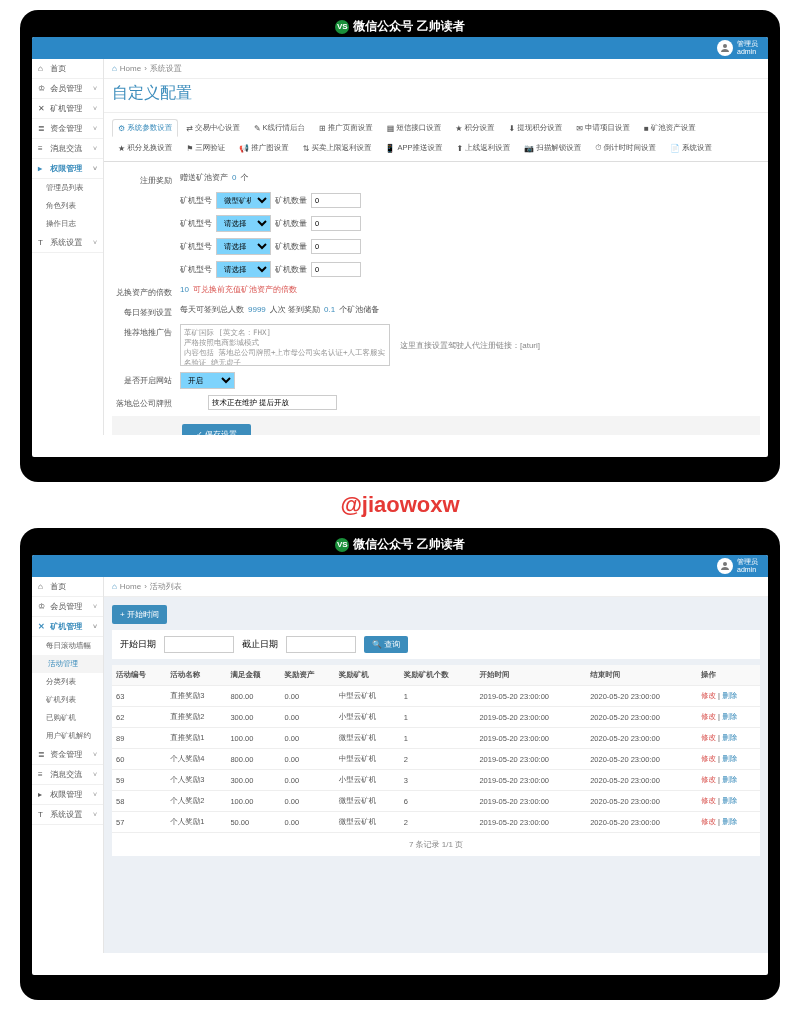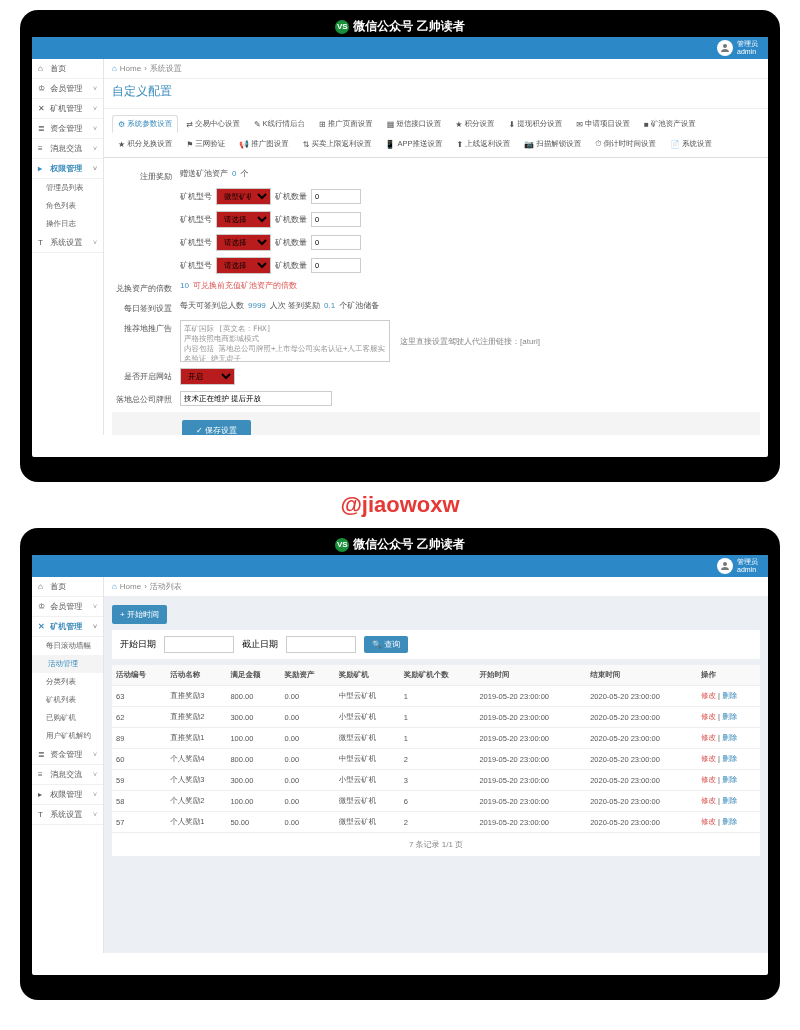--- a/index.html
+++ b/index.html
@@ -19,33 +19,33 @@
     .sidebar { width: 72px; background: #fff; border-right: 1px solid #e5e5e5; overflow:hidden; }
     .side-item { padding: 4px 6px; font-size: 8px; color: #555; display:flex; align-items:center; justify-content:space-between; border-bottom:1px solid #f0f0f0; cursor:pointer; }
     .side-item.active { color: #3c8dbc; font-weight:bold; }
     .side-item .ico { width:10px; display:inline-block; }
     .side-sub { padding: 4px 6px 4px 14px; font-size:7.5px; color:#666; cursor:pointer; }
     .side-sub.active { color:#3c8dbc; background:#f4f4f4;padding-left:16px; }
     .main { flex: 1; background: #ecf0f5; padding: 0; overflow:auto; }
     .breadcrumb { background:#fff; padding:4px 8px; font-size:8px; color:#888; border-bottom:1px solid #eee; display:flex; align-items:center; gap:3px; }
     .breadcrumb .home-ico { color:#3c8dbc; }
     .content { padding: 8px; }
-    .page-title { color:#3c8dbc; font-size:12px; padding:4px 8px 8px; background:#fff; border-bottom:1px solid #eee; }
+    .page-title { color:#3c8dbc; font-size:16px; padding:4px 8px 8px; background:#fff; border-bottom:1px solid #eee; }
     .tabs-box { background:#fff; padding:6px 8px 4px; border-bottom:1px solid #ddd; display:flex; flex-wrap:wrap; gap:2px; }
     .tab { padding:3px 5px; font-size:7.5px; color:#555; border:1px solid transparent; cursor:pointer; display:flex; align-items:center; gap:2px; }
     .tab.active { border:1px solid #ddd; border-bottom:1px solid #fff; border-radius:3px 3px 0 0; color:#3c8dbc; }
     .tab .ti { font-size:8px; }
     .form-area { background:#fff; padding:10px 8px; }
     .form-row { display:flex; align-items:flex-start; gap:8px; margin-bottom:6px; }
     .form-label { width:60px; text-align:right; font-size:8px; color:#555; padding-top:3px; }
     .form-val { font-size:8px; color:#555; display:flex; align-items:center; gap:4px; flex-wrap:wrap; }
     .form-val .red { color:#d9534f; }
     .form-val .blue { color:#3c8dbc; }
     .mini-input { border:1px solid #ccc; padding:2px 3px; font-size:7.5px; width:50px; }
-    .mini-select { border:1px solid #ccc; padding:2px 3px; font-size:7.5px; width:55px; background:#b91c1c; }
+    .mini-select { border:1px solid #ccc; padding:2px 3px; font-size:7.5px; width:55px; background:#7dd3fc; }
     .textarea { border:1px solid #ccc; padding:3px; font-size:7.5px; width:210px; height:42px; resize:none; color:#999; }
     .btn-save { background:#3c8dbc; color:#fff; border:none; padding:5px 14px; font-size:8px; border-radius:2px; cursor:pointer; display:flex; align-items:center; gap:3px; }
     .btn-save-wrap { background:#f4f4f4; padding:8px 70px; margin-top:6px; }
     .apple-logo { text-align:center; color:#888; font-size:12px; margin-top:3px; }
     .watermark { text-align:center; color:#e53935; font-size:22px; font-weight:bold; margin:6px 0; }
     .btn-add { background:#3c8dbc; color:#fff; border:none; padding:4px 8px; font-size:8px; border-radius:2px; cursor:pointer; }
     .filter-bar { background:#fff; padding:6px 8px; margin-top:6px; display:flex; gap:8px; align-items:center; }
     .filter-input { border:1px solid #ccc; padding:3px 4px; font-size:8px; width:70px; }
     .btn-search { background:#3c8dbc; color:#fff; border:none; padding:3px 8px; font-size:8px; border-radius:2px; cursor:pointer; }
     table { width:100%; border-collapse:collapse; background:#fff; margin-top:6px; }
@@ -235,21 +235,21 @@
             </div>
             <div class="form-row">
               <div class="form-label">是否开启网站</div>
               <div class="form-val">
                 <select class="mini-select"><option>开启</option></select>
               </div>
             </div>
             <div class="form-row">
               <div class="form-label">落地总公司牌照</div>
               <div class="form-val">
-                <input class="mini-input" style="width: 152px;" value="技术正在维护 提后开放">
+                <input class="mini-input" style="width: 129px; margin-left: 28px;" value="技术正在维护 提后开放">
               </div>
             </div>
             <div class="btn-save-wrap">
               <button class="btn-save">✓ 保存设置</button>
             </div>
           </div>
       </div>
     </div>
   </div>
   <div class="apple-logo"></div>

